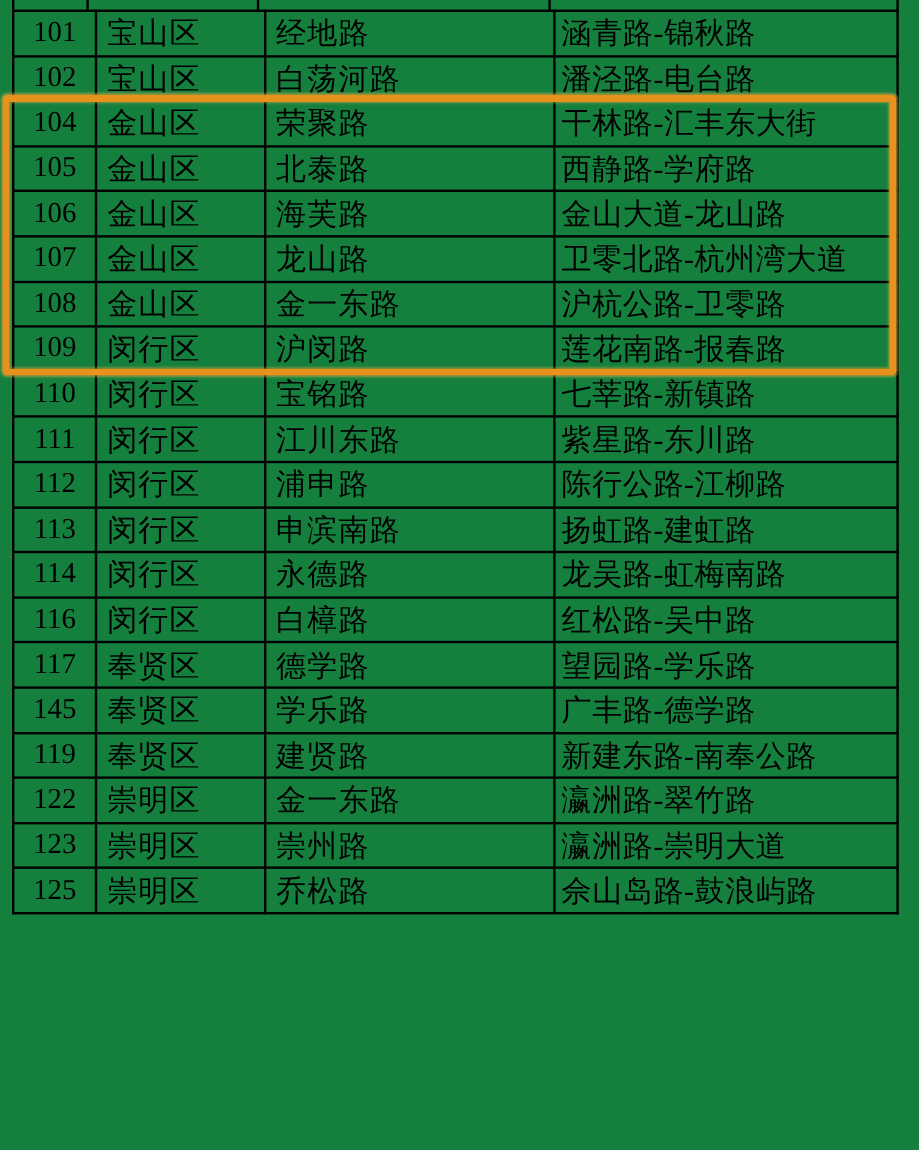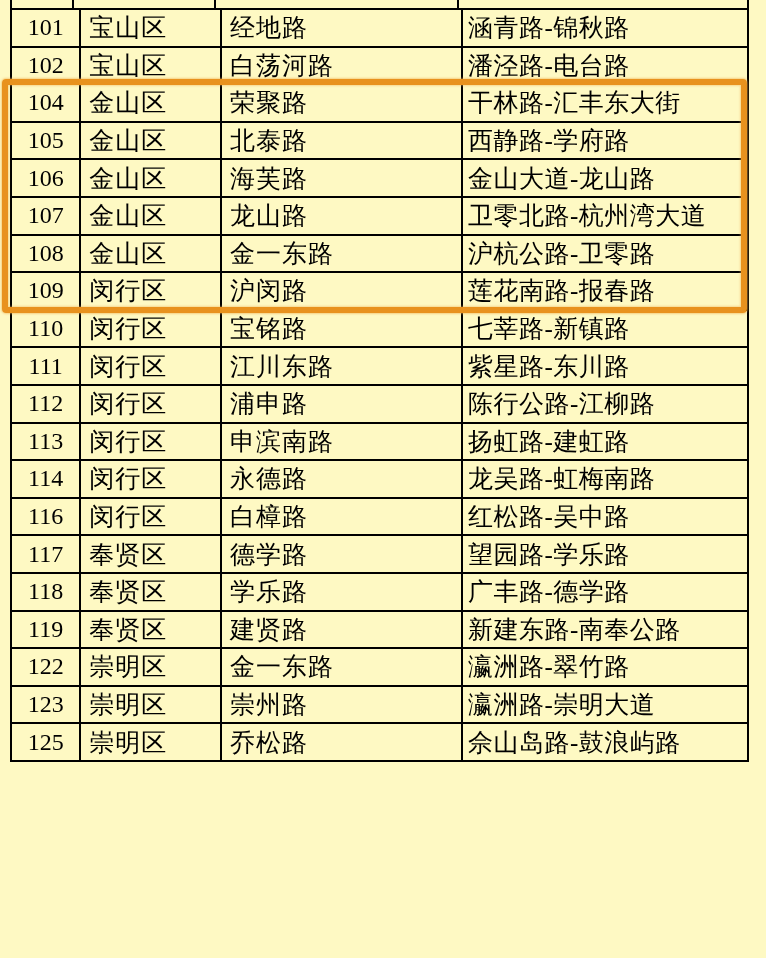--- a/index.html
+++ b/index.html
@@ -1,20 +1,20 @@
 <!DOCTYPE html>
 <html><head>
 <meta charset="utf-8">
 <style>
   * { margin:0; padding:0; box-sizing:border-box; }
   html,body { background:#ffffff; }
   .page {
     position:relative;
     width:766px; height:958px;
-    background:#fef9c3;
+    background:#15803d;
     overflow:hidden;
     font-family:"Liberation Serif","DejaVu Serif",serif;
   }
   table.roads {
     position:absolute; left:10px; top:8px;
     width:739px;
     border-collapse:collapse;
     table-layout:fixed;
   }
   table.roads td {
@@ -154,21 +154,21 @@
       <td class="c-road cjk">白樟路</td>
       <td class="c-section cjk">红松路-吴中路</td>
     </tr>
         <tr>
       <td class="c-no">117</td>
       <td class="c-district cjk">奉贤区</td>
       <td class="c-road cjk">德学路</td>
       <td class="c-section cjk">望园路-学乐路</td>
     </tr>
         <tr>
-      <td class="c-no">118</td>
+      <td class="c-no">145</td>
       <td class="c-district cjk">奉贤区</td>
       <td class="c-road cjk">学乐路</td>
       <td class="c-section cjk">广丰路-德学路</td>
     </tr>
         <tr>
       <td class="c-no">119</td>
       <td class="c-district cjk">奉贤区</td>
       <td class="c-road cjk">建贤路</td>
       <td class="c-section cjk">新建东路-南奉公路</td>
     </tr>

